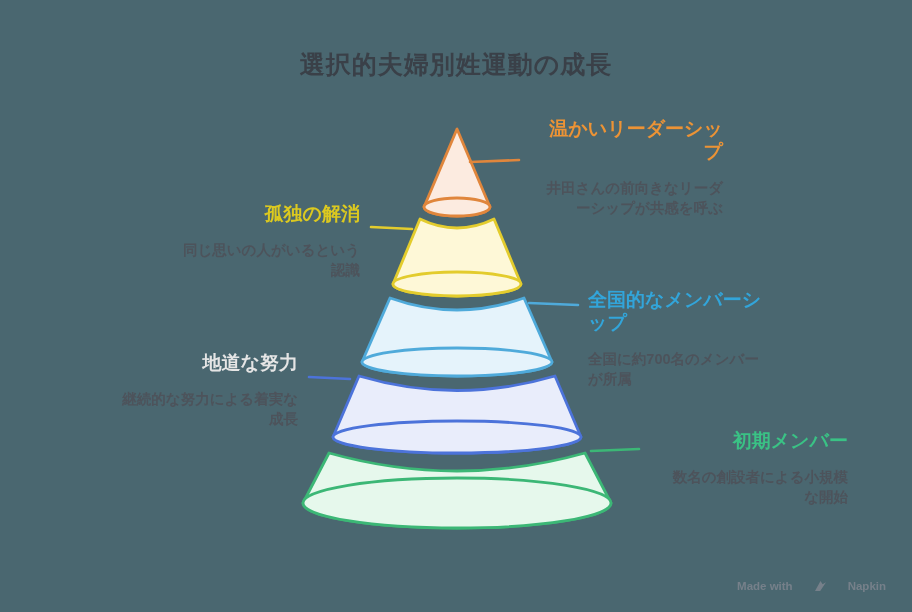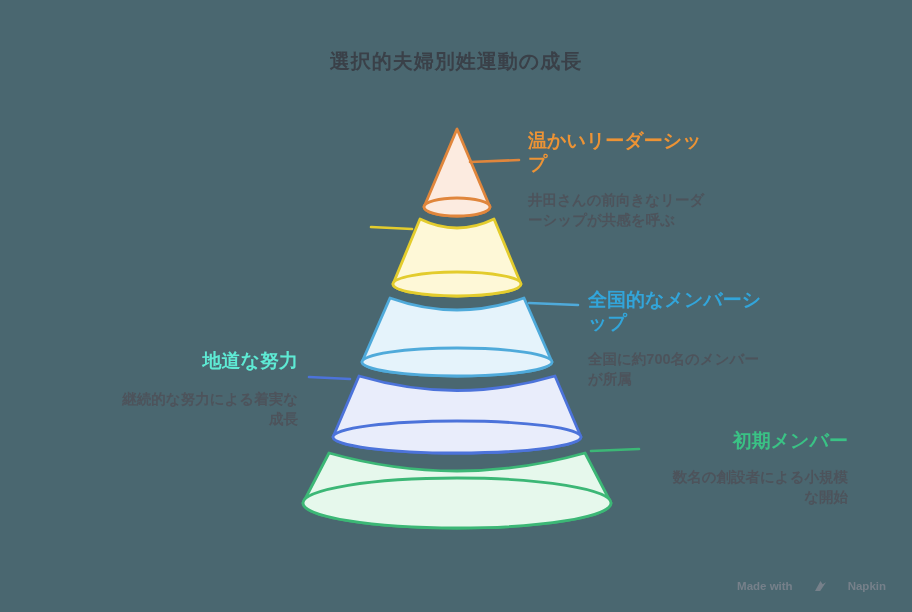--- a/index.html
+++ b/index.html
@@ -6,44 +6,44 @@
   #canvas{
     position:relative;
     width:912px;height:612px;
     overflow:hidden;
     font-family:"Liberation Sans","DejaVu Sans",sans-serif;
     background:#4A6770;
   }
   #diagram-title{
     position:absolute;left:0;right:0;top:48px;
     text-align:center;
-    font-size:20px;font-weight:700;letter-spacing:1px;
+    font-size:25px;font-weight:700;letter-spacing:1px;
     color:#3A4048;
   }
   #cone-layer{position:absolute;left:0;top:0;}
   .seg-shape{stroke-width:2.8;stroke-linejoin:round;stroke-linecap:round;}
   .connector{fill:none;stroke-width:2.6;stroke-linecap:round;}
   .level-label{position:absolute;}
   .level-label .heading{
     font-size:19px;line-height:23px;font-weight:700;
     white-space:pre-line;
   }
   .level-label .desc{
     margin-top:15px;
     font-size:14.5px;line-height:20px;font-weight:700;
     color:#4D535B;
     white-space:pre-line;
   }
   .align-right{text-align:right;}
   .lvl0 .heading{color:#EC9335;}
   .lvl1 .heading{color:#DCC91F;}
   .lvl2 .heading{color:#32A5DA;margin-top:32px;}
-  .lvl3 .heading{color:#5eead4;font-family:Liberation Mono, monospace;}
+  .lvl3 .heading{color:#e5e5e5;}
   .lvl4 .heading{color:#3AC285;}
-  #pos-lvl0{left:528px;top:129px;width:195px;}
+  #pos-lvl0{left:528px;top:117px;width:195px;text-align:right;}
   #pos-lvl1{right:552px;top:202px;width:200px;}
   #pos-lvl2{left:588px;top:256px;width:195px;}
   #pos-lvl3{right:614px;top:351px;width:200px;}
   #pos-lvl4{left:648px;top:429px;width:200px;text-align:right;}
   #watermark{
     position:absolute;right:26px;bottom:20px;
     display:flex;align-items:center;gap:21px;
     font-size:11.5px;font-weight:700;color:#76808A;
   }
   #watermark svg{display:block;}
@@ -89,20 +89,25 @@
     <path class="connector" d="M 591 451 L 639 449" stroke="#3CB776"></path>
   </svg>
 
   <div class="level-label lvl0" id="pos-lvl0">
     <div class="heading">温かいリーダーシッ
 プ</div>
     <div class="desc">井田さんの前向きなリーダ
 ーシップが共感を呼ぶ</div>
   </div>
 
+  <div class="level-label lvl1 align-right" id="pos-lvl1">
+    <div class="heading">孤独の解消</div>
+    <div class="desc">同じ思いの人がいるという
+認識</div>
+  </div>
 
   <div class="level-label lvl2" id="pos-lvl2">
     <div class="heading">全国的なメンバーシ
 ップ</div>
     <div class="desc">全国に約700名のメンバー
 が所属</div>
   </div>
 
   <div class="level-label lvl3 align-right" id="pos-lvl3">
     <div class="heading">地道な努力</div>

